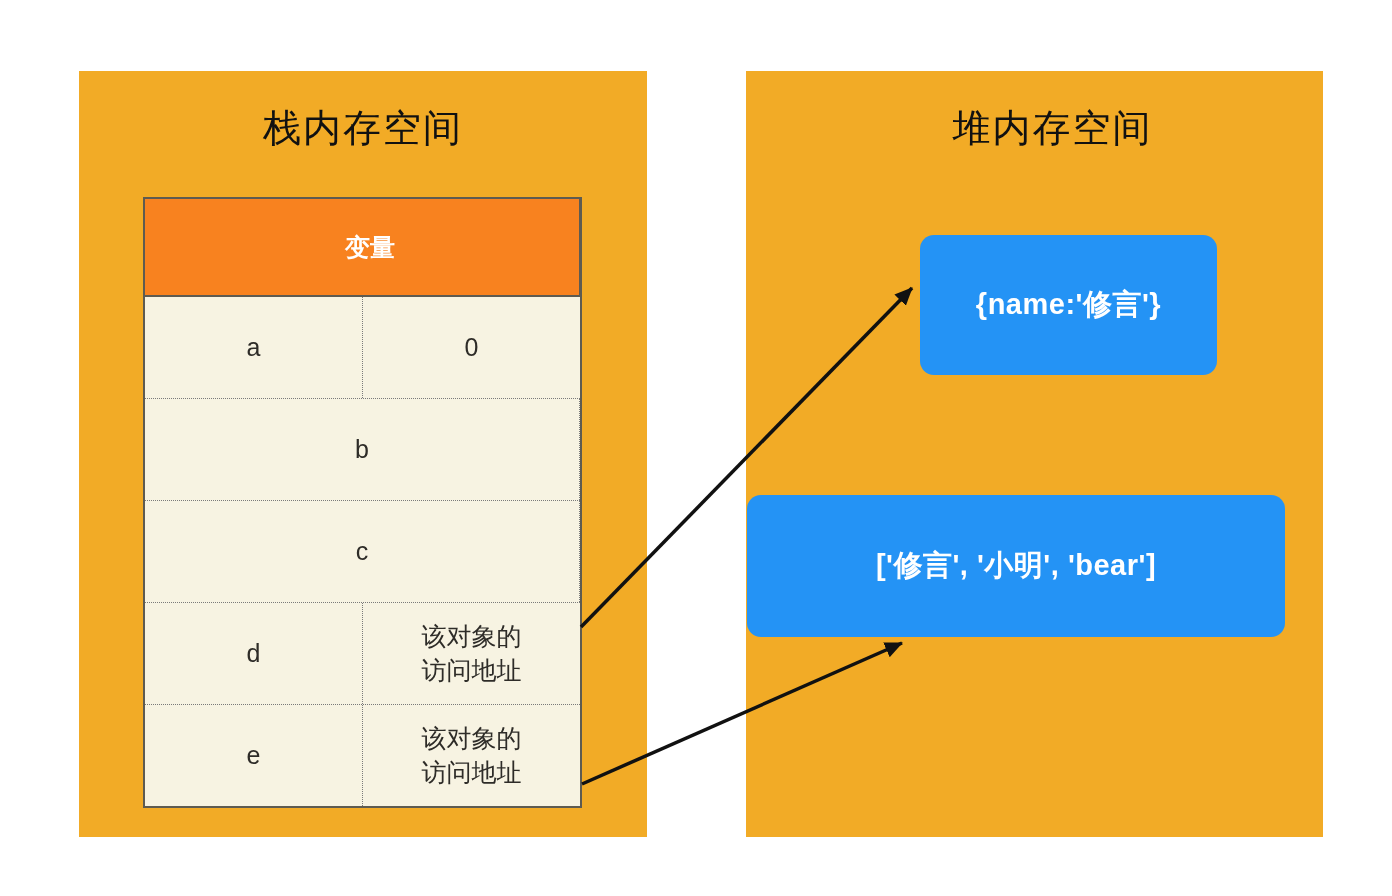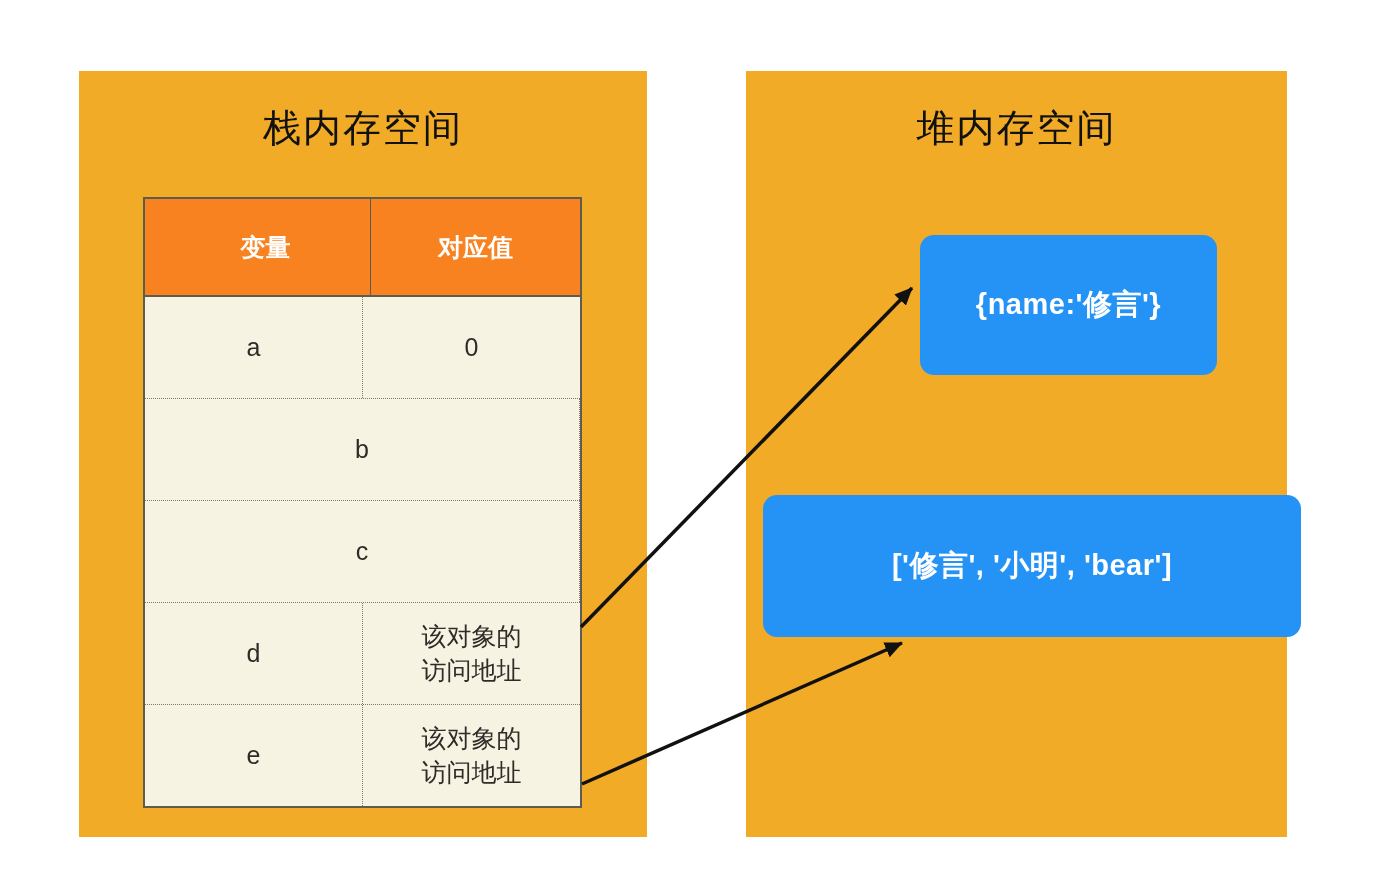--- a/index.html
+++ b/index.html
@@ -11,21 +11,21 @@
     font-family: "Liberation Sans", "DejaVu Sans", sans-serif;
     overflow: hidden;
   }
   .panel {
     position: absolute;
     top: 71px;
     height: 766px;
     background: var(--panel_bg, #F2AB26);
   }
   .panel.stack { left: 79px;  width: 568px; }
-  .panel.heap  { left: 746px; width: 541px; }
+  .panel.heap  { left: 746px; width: 541px; padding-left: 36px; }
   .panel-title {
     margin-top: 32px;
     text-align: center;
     font-size: 38px;
     font-weight: 400;
     color: var(--title_text, #111111);
     letter-spacing: 2px;
   }
   
   .mem-table {
@@ -81,21 +81,21 @@
     background: var(--object_box_bg, #2493F5);
     display: flex;
     align-items: center;
     justify-content: center;
     color: var(--box_text, #ffffff);
     font-size: 29px;
     font-weight: 700;
     letter-spacing: 0.5px;
   }
   .heap-box.object { left: 174px; top: 164px; width: 297px; height: 140px; }
-  .heap-box.array  { left: 17px;  top: 424px; width: 538px; height: 142px; }
+  .heap-box.array  { left: 1px;  top: 424px; width: 538px; height: 142px; }
   
   .arrows {
     position: absolute;
     left: 0; top: 0;
     width: 1392px;
     height: 896px;
     pointer-events: none;
   }
   .arrow-line { stroke: var(--arrow, #111111); stroke-width: 3.5; }
   .arrow-head { fill: var(--arrow, #111111); }
@@ -104,21 +104,20 @@
 <body>
 
 <div class="page">
 
   <div class="panel stack">
     <div class="panel-title">栈内存空间</div>
 
     <div class="mem-table">
       <div class="thead">
         <div class="th">变量</div>
-        <div class="th">对应值</div>
       </div>
 
       <div class="trow">
         <div class="td var">a</div>
         <div class="td">0</div>
       </div>
       <div class="trow">
         <div class="td var">b</div>
       </div>
       <div class="trow">

